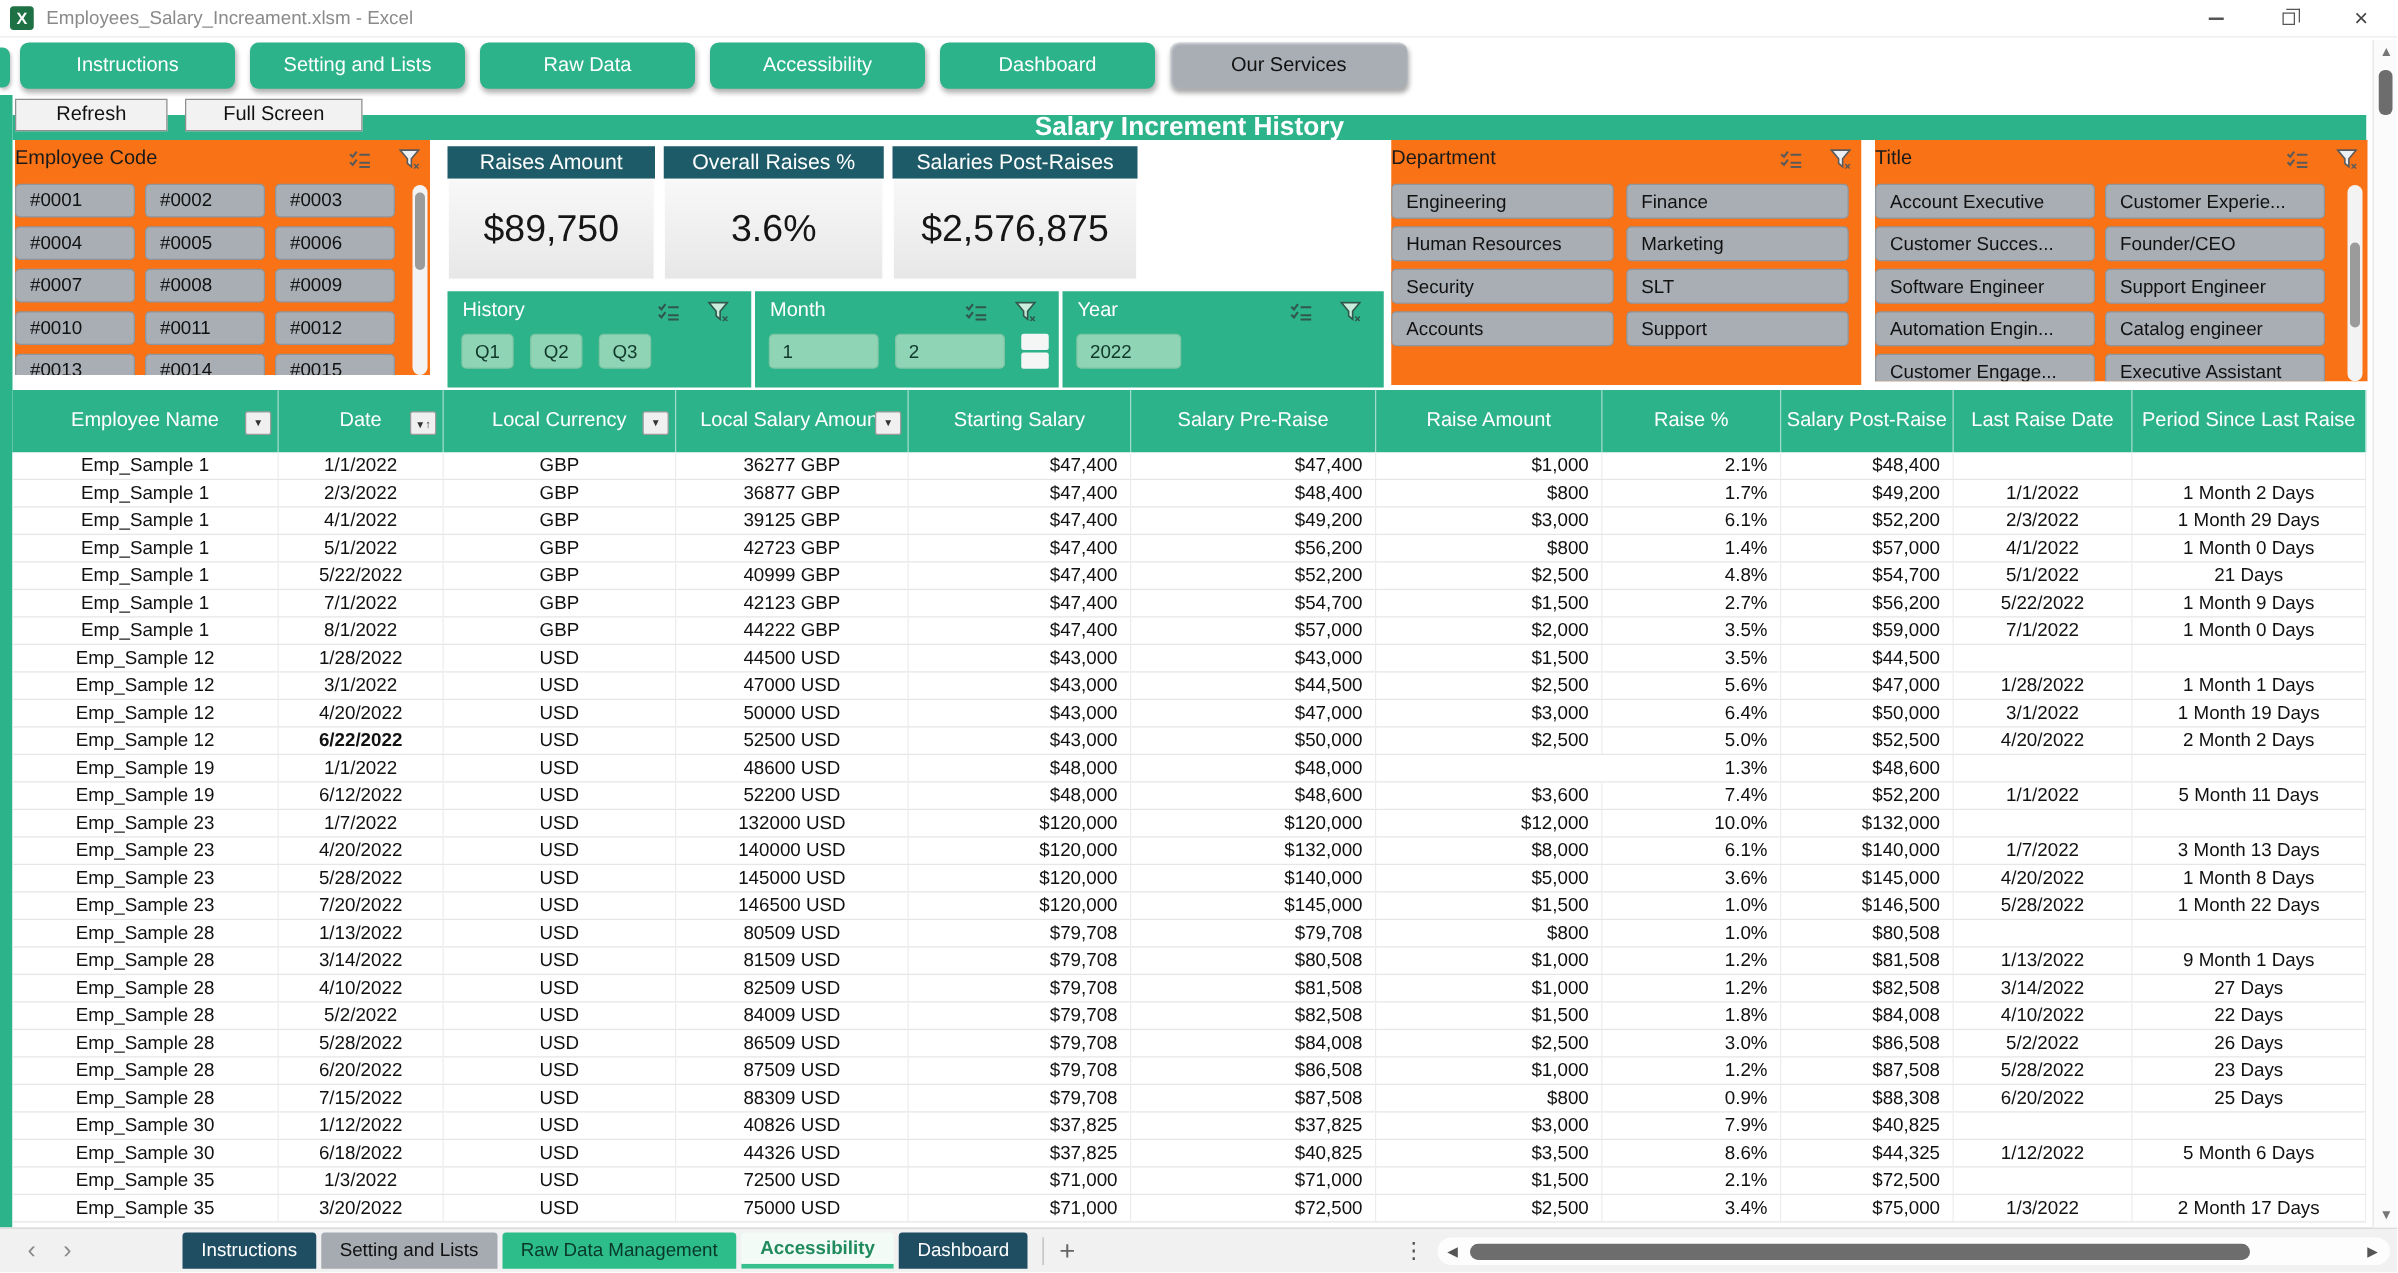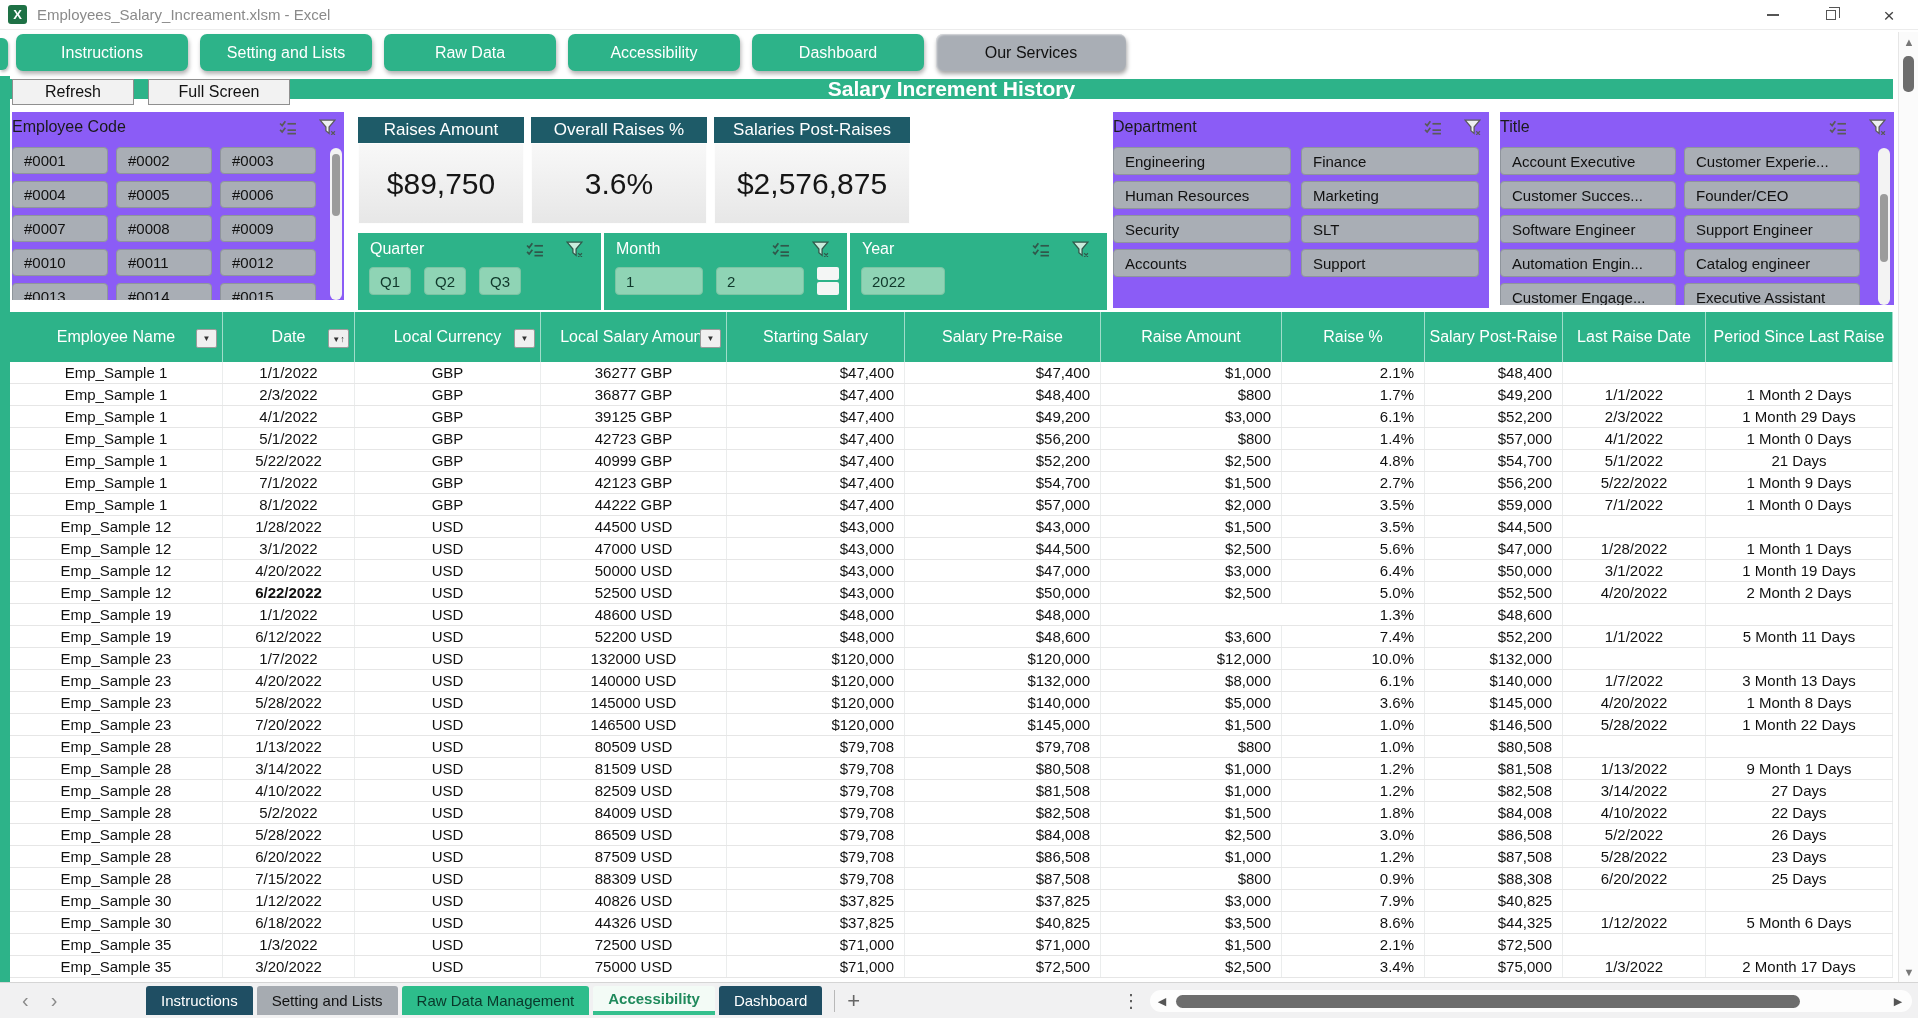--- a/index.html
+++ b/index.html
@@ -26,30 +26,30 @@
   .nav-sliver { position:absolute; left:0; top:6px; width:8px; height:32px; background:var(--green);
     border-radius:0 6px 6px 0; box-shadow:1px 2px 3px rgba(0,0,0,.25); }
   .nav-tabs { position:absolute; left:16px; top:2px; display:flex; gap:12px; }
   .nav-btn { width:172px; height:37px; border:none; border-radius:7px; background:var(--green);
     color:#fff; font-size:16px; font-family:inherit; box-shadow:1px 3px 4px rgba(0,0,0,.3); cursor:default; }
   .nav-btn.gray { width:190px; background:#a9aeb5; color:#111;
     box-shadow:inset 1px 1px 2px rgba(255,255,255,.6), 1px 3px 4px rgba(0,0,0,.35); }
 
   
   .left-strip { position:absolute; left:0; top:76px; width:10px; height:906px; background:var(--green); }
-  .banner { position:absolute; left:10px; top:79px; width:1883px; height:20px; background:var(--green);
+  .banner { position:absolute; left:10px; top:92px; width:1883px; height:20px; background:var(--green);
     display:flex; align-items:center; justify-content:center; }
   .banner-title { color:#fff; font-size:21px; font-weight:bold; }
   .tool-btn { position:absolute; top:79px; height:26px; background:#f2f2f2; border:1px solid #8f8f8f;
     font-size:16px; color:#111; font-family:inherit; cursor:default; }
   #refreshBtn { left:12px; width:122px; }
   #fullScreenBtn { left:148px; width:142px; }
 
   
-  .slicer { position:absolute; background:#8b5cf6; overflow:hidden; }
+  .slicer { position:absolute; background:#f97316; overflow:hidden; }
   .slicer-head { height:30px; display:flex; align-items:center; }
   .slicer-title { flex:1; font-size:16px; color:#1a1a1a; }
   .head-icons { display:flex; gap:22px; align-items:center; margin-right:8px; }
   .ico { color:#5a5a5a; --funnel-fill:#edf0f2; display:flex; }
   .qmy .ico { color:#30574a; --funnel-fill:#c9ecdc; }
 
   .slicer-btn { background:#a9aeb5; border:1px solid #8f959c; border-radius:4px; color:#111;
     font-size:15px; font-family:inherit; text-align:left; padding-left:11px; cursor:default; }
 
   #empcode { left:12px; top:112px; width:332px; height:188px; }
@@ -222,21 +222,21 @@
     </div>
     <div class="kpi-card" style="width: 196px;">
       <div class="kpi-head">Salaries Post-Raises</div>
       <div class="kpi-value">$2,576,875</div>
     </div>
   </div>
 
 <div class="qmy-panel">
   <div class="qmy" style="width:243px">
     <div class="qmy-head">
-      <span class="slicer-title">Quarter</span>
+      <span class="slicer-title">History</span>
       <span class="head-icons">
         <span class="ico">
             <svg width="18" height="15" viewBox="0 0 17 14">
               <path d="M1 3.2 L3 5.2 L6 1.2" fill="none" stroke="currentColor" stroke-width="1.6"></path>
               <line x1="8" y1="3.5" x2="16" y2="3.5" stroke="currentColor" stroke-width="1.6"></line>
               <path d="M1 9.2 L3 11.2 L6 7.2" fill="none" stroke="currentColor" stroke-width="1.6"></path>
               <line x1="8" y1="9.5" x2="16" y2="9.5" stroke="currentColor" stroke-width="1.6"></line>
               <line x1="8" y1="12.8" x2="16" y2="12.8" stroke="currentColor" stroke-width="1.6"></line>
             </svg>
           </span>

